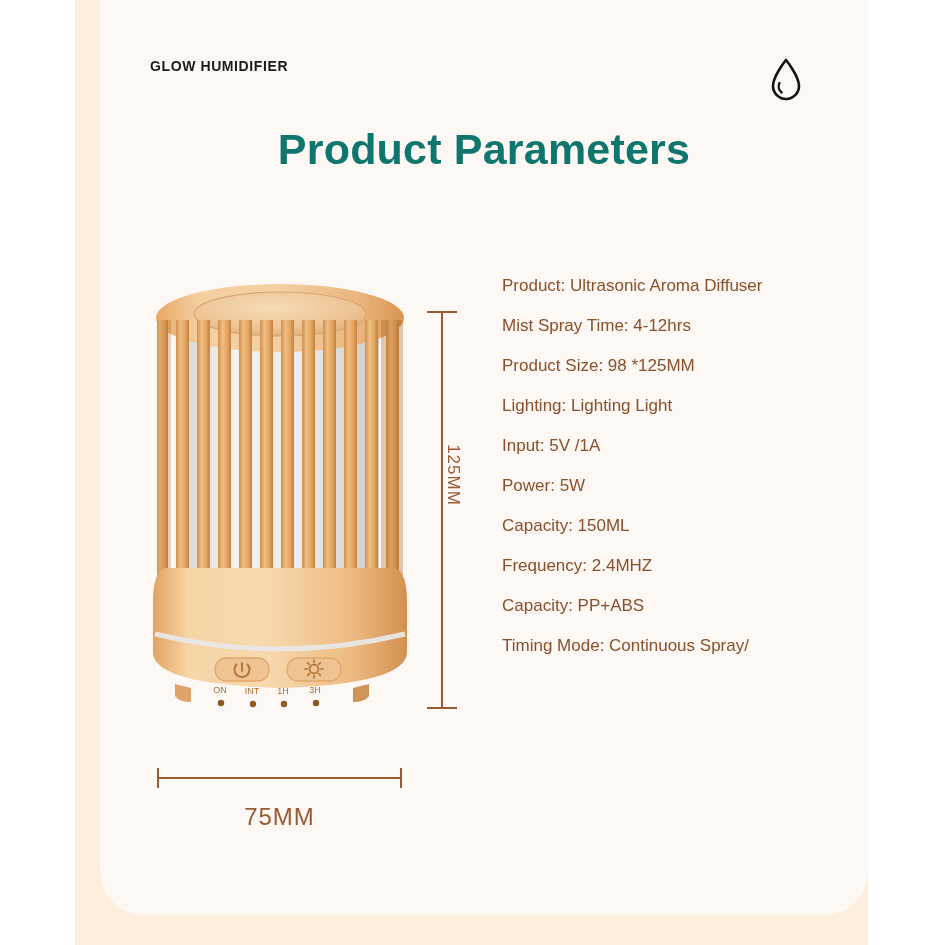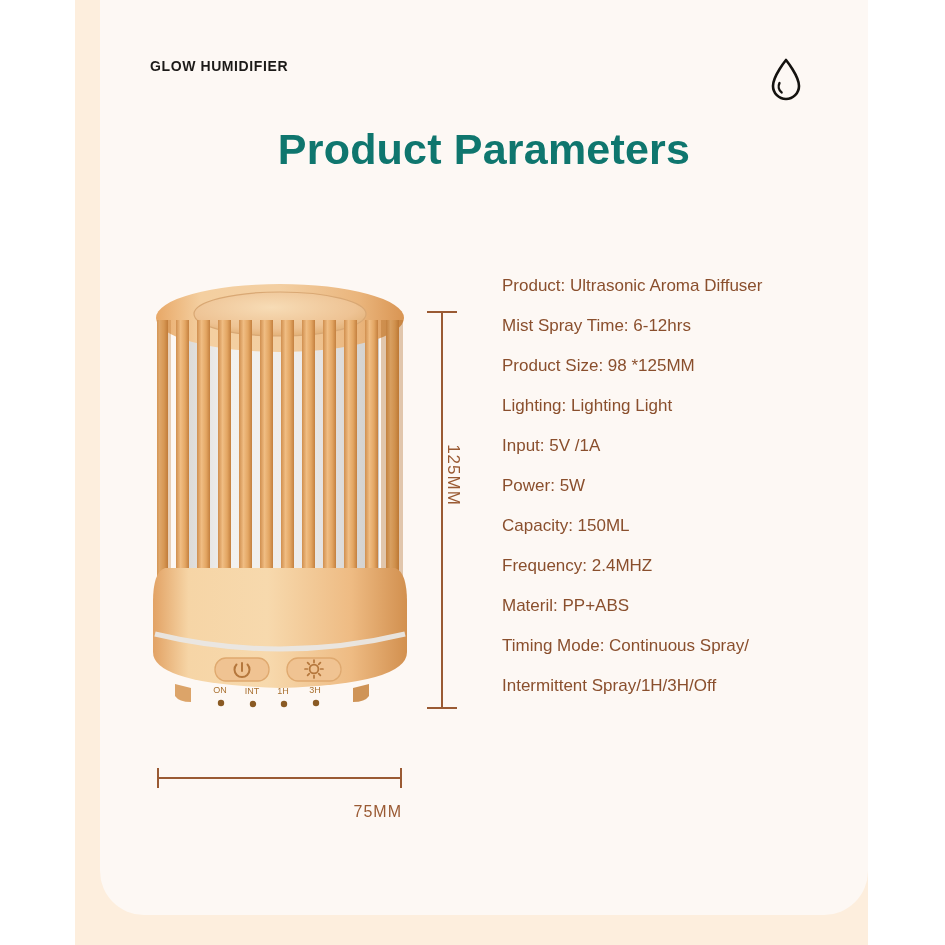--- a/index.html
+++ b/index.html
@@ -133,22 +133,22 @@
     background: #9a5a33;
   }
   .dim-h-cap-l { left: 57px; }
   .dim-h-cap-r { left: 300px; }
 
   .dim-h-label {
     position: absolute;
     left: 57px;
     top: 803px;
     width: 245px;
-    text-align: right;
-    font-size: 16px;
+    text-align: center;
+    font-size: 24px;
     color: #9a5a33;
     letter-spacing: 1px;
   }
 
   
   .specs {
     position: absolute;
     left: 390px;
     top: 266px;
     width: 330px;
@@ -294,26 +294,25 @@
     <div class="dim-v-cap-bot"></div>
     <div class="dim-v-label">125MM</div>
 
     <div class="dim-h-line"></div>
     <div class="dim-h-cap-l"></div>
     <div class="dim-h-cap-r"></div>
     <div class="dim-h-label">75MM</div>
 
     <div class="specs">
       <div class="spec-line">Product: Ultrasonic Aroma Diffuser</div>
-      <div class="spec-line">Mist Spray Time: 6-12hrs</div>
+      <div class="spec-line">Mist Spray Time: 4-12hrs</div>
       <div class="spec-line">Product Size: 98 *125MM</div>
       <div class="spec-line">Lighting: Lighting Light</div>
       <div class="spec-line">Input: 5V /1A</div>
       <div class="spec-line">Power: 5W</div>
       <div class="spec-line">Capacity: 150ML</div>
       <div class="spec-line">Frequency: 2.4MHZ</div>
-      <div class="spec-line">Materil: PP+ABS</div>
+      <div class="spec-line">Capacity: PP+ABS</div>
       <div class="spec-line">Timing Mode: Continuous Spray/</div>
-      <div class="spec-line">Intermittent Spray/1H/3H/Off</div>
     </div>
 
   </div>
 </div>
 
 </body></html>

